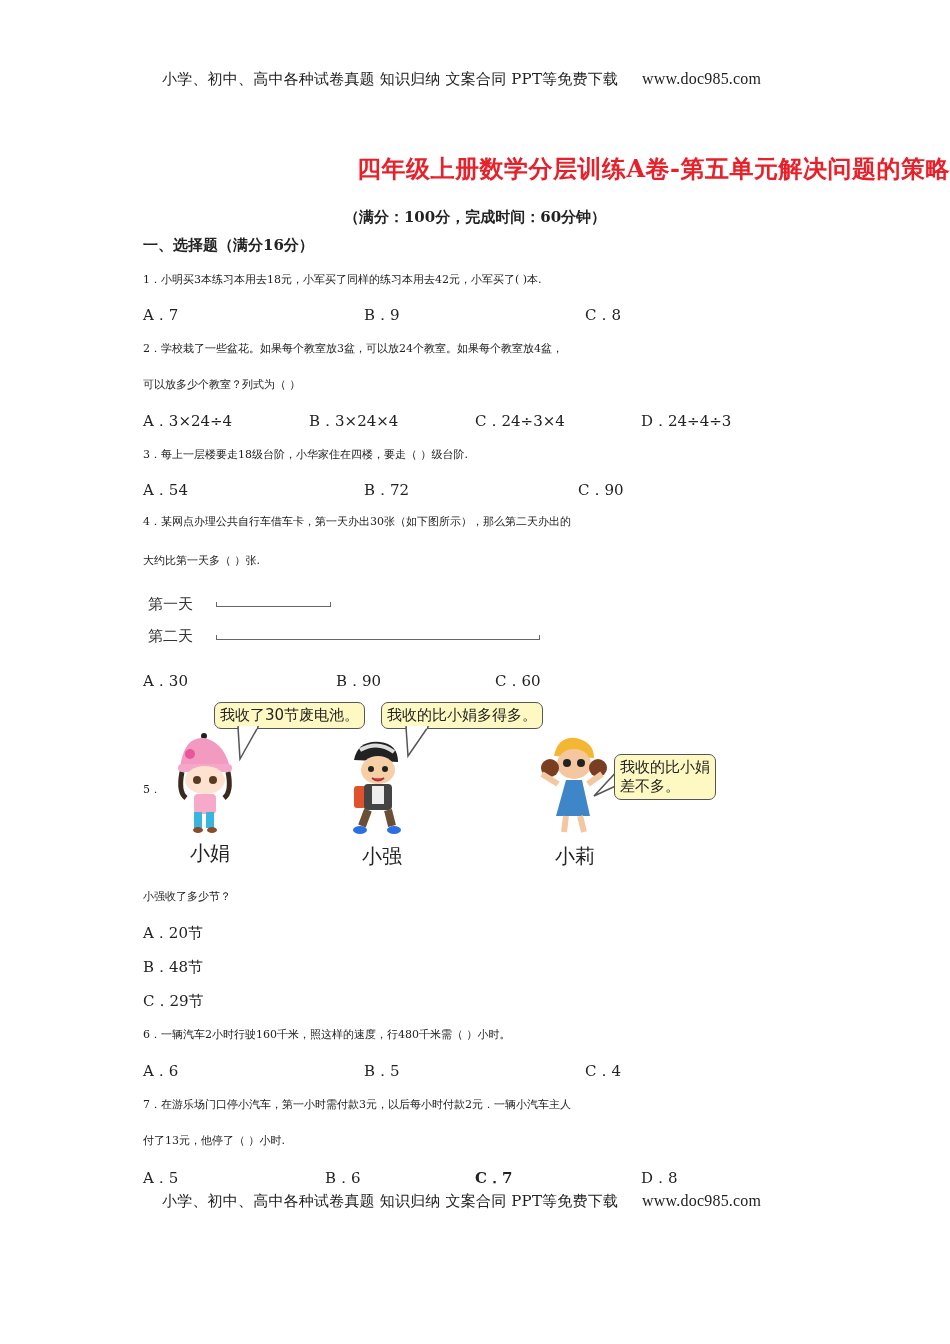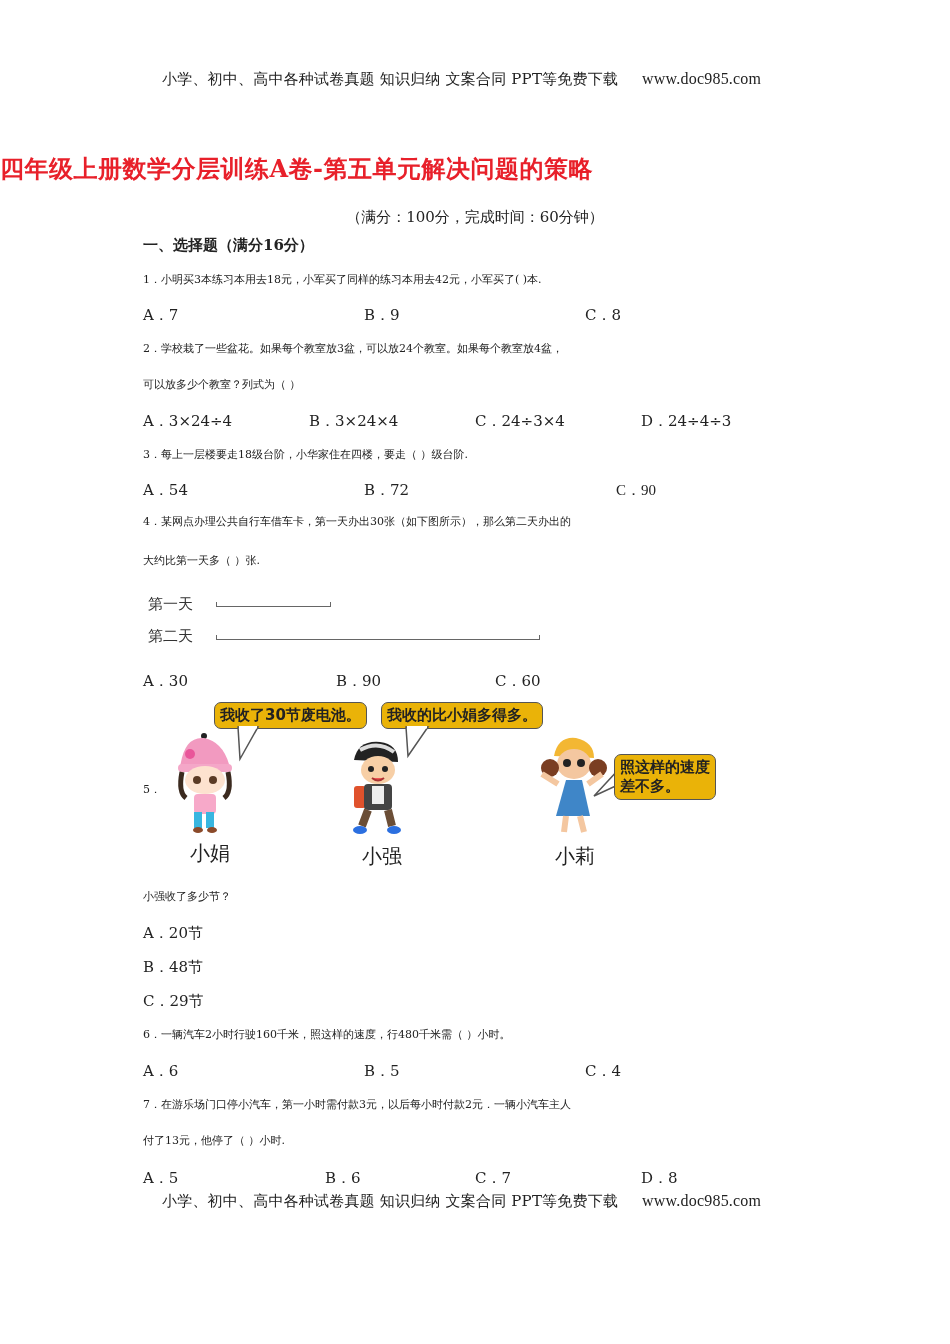--- a/index.html
+++ b/index.html
@@ -1,32 +1,32 @@
 <!DOCTYPE html>
 <html><head>
 <meta charset="utf-8">
 <style>
   html, body { margin: 0; padding: 0; background: #ffffff; }
   body { width: 950px; height: 1344px; position: relative; overflow: hidden;
          font-family: "DejaVu Serif", "Liberation Serif", serif; color: #222; }
   .abs { position: absolute; white-space: nowrap; }
   .hdr { font-size: 15px; color: #222; letter-spacing: 0.2px; }
   .hdr .url { margin-left: 24px; font-family: "Liberation Serif", serif; font-size: 16px; }
-  .title { left: 0; width: 950px; text-align: left; top: 153px; font-size: 24px;
+  .title { left: 0; width: 950px; text-align: right; top: 153px; font-size: 24px;
            font-weight: bold; color: #e8202a; letter-spacing: 0.5px; }
-  .sub { left: 0; width: 950px; text-align: center; top: 208px; font-size: 15px; font-weight: normal; }
+  .sub { left: 0; width: 950px; text-align: center; top: 208px; font-size: 15px; font-weight: bold; }
   .sec { left: 143px; top: 236px; font-size: 15px; font-weight: bold; }
   .q { font-size: 11px; left: 143px; }
   .opt { font-size: 15px; }
   .bar-label { font-family: "DejaVu Sans", sans-serif; font-size: 15px; color: #333; text-align: right; }
   .bar { position: absolute; height: 5px; border-left: 1.5px solid #666; border-right: 1.5px solid #666;
          border-bottom: 1.5px solid #666; box-sizing: border-box; }
-  .bubble { position: absolute; background: #eab308; border: 1.5px solid #555; border-radius: 7px;
+  .bubble { position: absolute; background: #fef9c3; border: 1.5px solid #555; border-radius: 7px;
             font-family: "DejaVu Sans", sans-serif; font-size: 15px; padding: 3px 5px; color: #222;
-            line-height: 19px; white-space: nowrap; font-weight: bold; }
+            line-height: 19px; white-space: nowrap; }
   .name { font-family: "DejaVu Sans", sans-serif; font-size: 20px; color: #222; }
   svg.char { position: absolute; }
 </style>
 </head>
 <body>
 
 <div class="abs hdr" style="left:162px; top:70px;">
   <span>小学、初中、高中各种试卷真题 知识归纳 文案合同 PPT等免费下载</span><span class="url">www.doc985.com</span>
 </div>
 
@@ -42,21 +42,21 @@
 <div class="abs q" style="top:341px;">2．学校栽了一些盆花。如果每个教室放3盆，可以放24个教室。如果每个教室放4盆，</div>
 <div class="abs q" style="top:377px;">可以放多少个教室？列式为（        ）</div>
 <div class="abs opt" style="left:143px; top:412px;">A．3×24÷4</div>
 <div class="abs opt" style="left:309px; top:412px;">B．3×24×4</div>
 <div class="abs opt" style="left:475px; top:412px;">C．24÷3×4</div>
 <div class="abs opt" style="left:641px; top:412px;">D．24÷4÷3</div>
 
 <div class="abs q" style="top:447px;">3．每上一层楼要走18级台阶，小华家住在四楼，要走（        ）级台阶.</div>
 <div class="abs opt" style="left:143px; top:481px;">A．54</div>
 <div class="abs opt" style="left:364px; top:481px;">B．72</div>
-<div class="abs opt" style="left:616px; top:481px;font-family:Liberation Serif, serif;">C．90</div>
+<div class="abs opt" style="left:578px; top:481px;">C．90</div>
 
 <div class="abs q" style="top:514px;">4．某网点办理公共自行车借车卡，第一天办出30张（如下图所示），那么第二天办出的</div>
 <div class="abs q" style="top:553px;">大约比第一天多（    ）张.</div>
 
 <div class="abs bar-label" style="left:148px; top:595px;">第一天</div>
 <div class="bar" style="left:216px; top:602px; width:115px;"></div>
 <div class="abs bar-label" style="left:148px; top:627px;">第二天</div>
 <div class="bar" style="left:216px; top:635px; width:324px;"></div>
 
 <div class="abs opt" style="left:143px; top:672px;">A．30</div>
@@ -121,37 +121,37 @@
   <path d="M30,44 L46,44 L54,80 L20,80 Z" fill="#3f86c8"></path>
   <path d="M22,48 L6,38 M52,48 L66,38" stroke="#f4c7a0" stroke-width="6"></path>
   <path d="M30,80 L28,96 M44,80 L48,96" stroke="#f4c7a0" stroke-width="6"></path>
 </svg>
 
 <svg class="char" style="left:592px; top:760px;" width="30" height="40">
   <polygon points="28,8 28,24 2,36" fill="#fff" stroke="#555" stroke-width="1.5"></polygon>
     <line x1="28" y1="9" x2="28" y2="23" stroke="#fff" stroke-width="3"></line>
 </svg>
 <div class="bubble" style="left:614px; top:754px;">
-  <div>照这样的速度</div>
+  <div>我收的比小娟</div>
   <div>差不多。</div>
 </div>
 <div class="abs name" style="left:555px; top:843px;">小莉</div>
 
 <div class="abs q" style="top:889px;">小强收了多少节？</div>
 <div class="abs opt" style="left:143px; top:924px;">A．20节</div>
 <div class="abs opt" style="left:143px; top:958px;">B．48节</div>
 <div class="abs opt" style="left:143px; top:992px;">C．29节</div>
 
 <div class="abs q" style="top:1027px;">6．一辆汽车2小时行驶160千米，照这样的速度，行480千米需（        ）小时。</div>
 <div class="abs opt" style="left:143px; top:1062px;">A．6</div>
 <div class="abs opt" style="left:364px; top:1062px;">B．5</div>
 <div class="abs opt" style="left:585px; top:1062px;">C．4</div>
 
 <div class="abs q" style="top:1097px;">7．在游乐场门口停小汽车，第一小时需付款3元，以后每小时付款2元．一辆小汽车主人</div>
 <div class="abs q" style="top:1133px;">付了13元，他停了（        ）小时.</div>
 <div class="abs opt" style="left:143px; top:1169px;">A．5</div>
 <div class="abs opt" style="left:309px; top:1169px;margin-left:16px;">B．6</div>
-<div class="abs opt" style="left:475px; top:1169px;">C．7</div>
+<div class="abs opt" style="left:475px; top:1169px;font-weight:bold;">C．7</div>
 <div class="abs opt" style="left:641px; top:1169px;">D．8</div>
 
 <div class="abs hdr" style="left:162px; top:1192px;">
   <span>小学、初中、高中各种试卷真题 知识归纳 文案合同 PPT等免费下载</span><span class="url">www.doc985.com</span>
 </div>
 
 </body></html>

